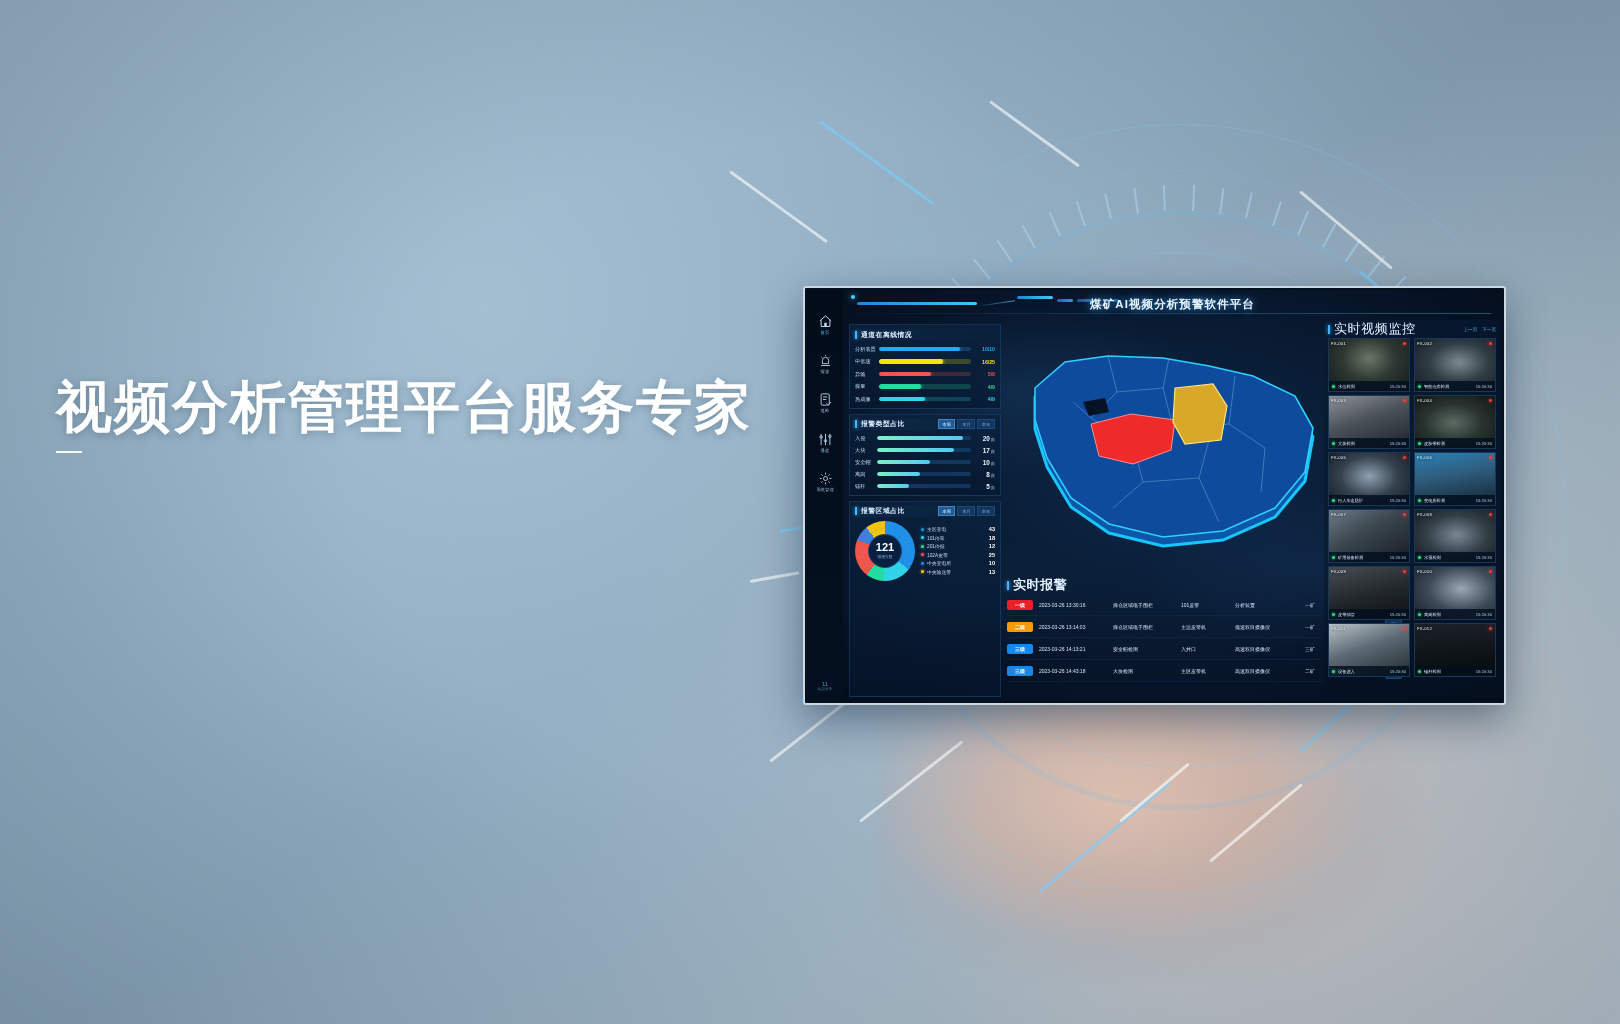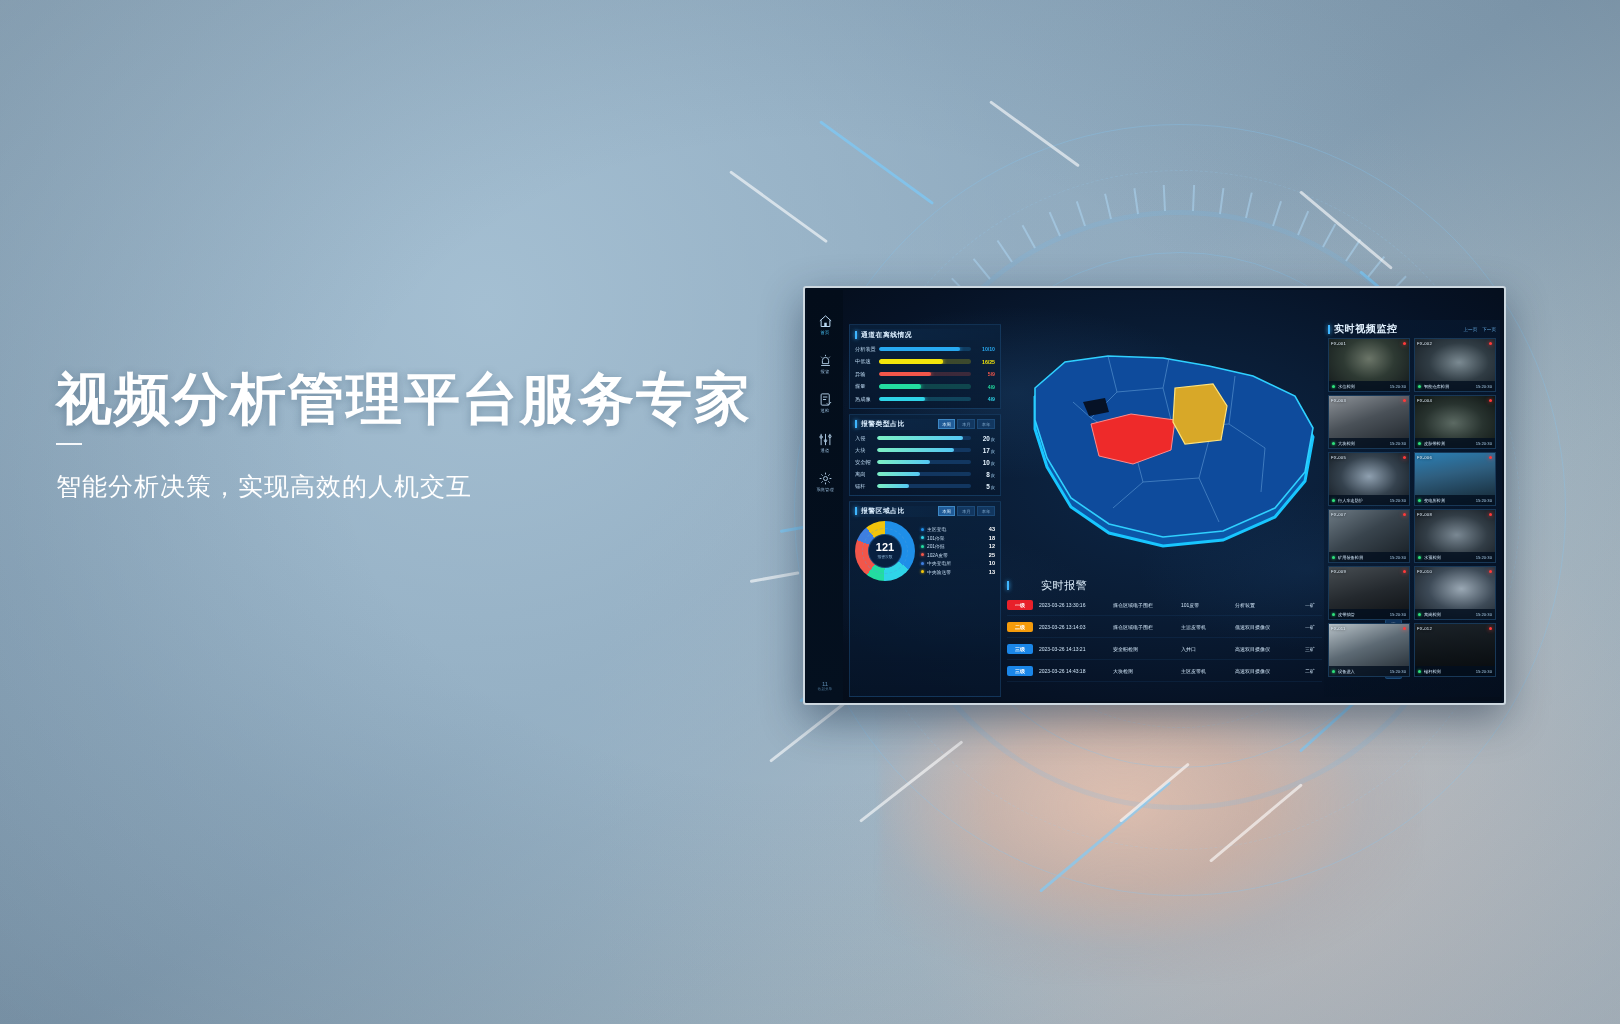--- a/index.html
+++ b/index.html
@@ -48,20 +48,21 @@
     height: 3px; transform-origin: left center; border-radius: 2px;
   }
   .streak.blue { background: rgba(120,205,255,0.85); }
 
   
   .copy { position: absolute; left: 56px; top: 368px; width: 760px; }
   .headline {
     font-size: 56px; font-weight: bold; color: #ffffff;
     letter-spacing: 2px; line-height: 1.12;
     text-shadow: 0 2px 8px rgba(40,70,95,0.35);
+    margin-top: 8px;
   }
   .subhead {
     margin-top: 22px; font-size: 19.5px; color: #f2f6f9;
     letter-spacing: 0.6px; font-weight: 400;
   }
   .rule { margin-top: 12px; width: 26px; height: 2px; background: #ffffff; opacity: 0.92; }
   .desc { margin-top: 18px; font-size: 25px; color: #ffffff; line-height: 1.85; letter-spacing: 1px; }
 
   
   .monitor {
@@ -189,21 +190,21 @@
   .lg-val { font-size: 5.6px; color: #ffffff; font-weight: bold; }
 
   
   .maparea { position: absolute; left: 196px; top: 30px; right: 178px; bottom: 4px; z-index: 3; }
   .map-svg { position: absolute; left: 10px; top: 12px; width: 320px; height: 225px; }
 
   
   .alarms { position: absolute; left: 4px; right: 2px; bottom: 2px; height: 116px; }
   .al-hd { display: flex; align-items: center; height: 12px; margin-bottom: 3px; }
   .al-hd .accent { width: 2px; height: 9px; background: #3fb6ff; margin-right: 4px; box-shadow: 0 0 4px #3fb6ff; }
-  .al-hd .ttl { font-size: 11px; font-weight: normal; color: #e2f2ff; letter-spacing: 0.6px; margin-left: 28px; }
+  .al-hd .ttl { font-size: 13px; font-weight: bold; color: #e2f2ff; letter-spacing: 0.6px; }
   .al-row {
     display: flex; align-items: center; height: 22px;
     border-bottom: 1px solid rgba(40,95,150,0.16);
   }
   .lvl {
     width: 26px; flex: 0 0 26px; text-align: center; font-size: 5px; color: #fff;
     padding: 2px 0; border-radius: 2px; font-weight: bold; margin-right: 6px;
   }
   .lvl.l1 { background: #e8202a; }
   .lvl.l2 { background: #f49b0b; }
@@ -222,21 +223,21 @@
   }
 
   
   .vpanel {
     position: absolute; right: 2px; top: 30px; width: 176px; bottom: 4px;
     z-index: 4; padding: 3px 4px;
     background: linear-gradient(180deg, rgba(7,26,50,0.55), rgba(4,16,33,0.45));
   }
   .v-hd { display: flex; align-items: center; height: 12px; }
   .v-hd .accent { width: 2px; height: 9px; background: #3fb6ff; margin-right: 4px; box-shadow: 0 0 4px #3fb6ff; }
-  .v-hd .ttl { font-size: 10px; font-weight: bold; color: #e2f2ff; letter-spacing: 0.6px; }
+  .v-hd .ttl { font-size: 13px; font-weight: normal; color: #e2f2ff; letter-spacing: 0.6px; }
   .v-pg { margin-left: auto; display: flex; gap: 5px; }
   .v-pg span { font-size: 4.6px; color: #63a7dd; cursor: pointer; }
   .vgrid {
     margin-top: 3px; display: grid; grid-template-columns: 1fr 1fr;
     gap: 3px 4px;
   }
   .vtile {
     position: relative; height: 54px; border: 1px solid rgba(50,120,185,0.35);
     overflow: hidden; background: #0b1622; cursor: pointer;
   }
@@ -306,21 +307,20 @@
     <div class="streak" style="left: -10px; top: 110px; width: 120px; transform: rotate(36deg); opacity: 0.75;"></div>
     <div class="streak blue" style="left: 80px; top: 60px; width: 140px; transform: rotate(36deg); opacity: 0.75;"></div>
     <div class="streak" style="left: 250px; top: 40px; width: 110px; transform: rotate(36deg); opacity: 0.75;"></div>
     <div class="streak" style="left: 560px; top: 130px; width: 120px; transform: rotate(40deg); opacity: 0.75;"></div>
     <div class="streak blue" style="left: 620px; top: 210px; width: 90px; transform: rotate(40deg); opacity: 0.75;"></div>
   </div>
 
 <div class="copy">
   <div class="headline">视频分析管理平台服务专家</div>
   <div class="rule"></div>
-  <div class="desc">智能分析决策，实现高效的人机交互</div>
 </div>
 
 <div class="monitor">
   <div class="screen">
 
     <div class="sidebar" id="sidebar">
         <div class="nav-item active">
           <span class="nav-ico">
             <svg viewBox="0 0 24 24" fill="none" stroke="#bcd9f2" stroke-width="1.6">
               <path d="M3 11 12 3l9 8"></path>
@@ -369,20 +369,31 @@
             </svg>
           </span>
           <span class="nav-lbl">系统管理</span>
         </div>
         <div class="side-foot">
           <div class="n">11</div>
           <div class="t2">收起菜单</div>
         </div>
       </div>
 
+    <div class="hdr">
+      <div class="hdr-dot" style="left:8px; top:5px;"></div>
+      <div class="hdr-bar" style="left:14px; top:12px; width:120px;"></div>
+      <div class="hdr-line" style="left:134px; top:13px; width:38px; transform:rotate(-8deg);"></div>
+      <div class="hdr-bar" style="left:174px; top:6px; width:36px;"></div>
+      <div class="hdr-bar" style="left:214px; top:9px; width:16px; opacity:.75;"></div>
+      <div class="hdr-bar" style="left:234px; top:9px; width:22px; opacity:.6;"></div>
+      <div class="hdr-bar" style="left:260px; top:9px; width:16px; opacity:.45;"></div>
+      <div class="hdr-line" style="left:8px; top:23px; width:640px; opacity:.5;"></div>
+      <div class="hdr-title">煤矿AI视频分析预警软件平台</div>
+    </div>
 
     <div class="lpanel">
 
       <div class="card">
         <div class="card-hd">
           <div class="hd-bg"></div>
           <div class="accent"></div>
           <div class="ttl">通道在离线情况</div>
         </div>
         <div id="chan-rows">

